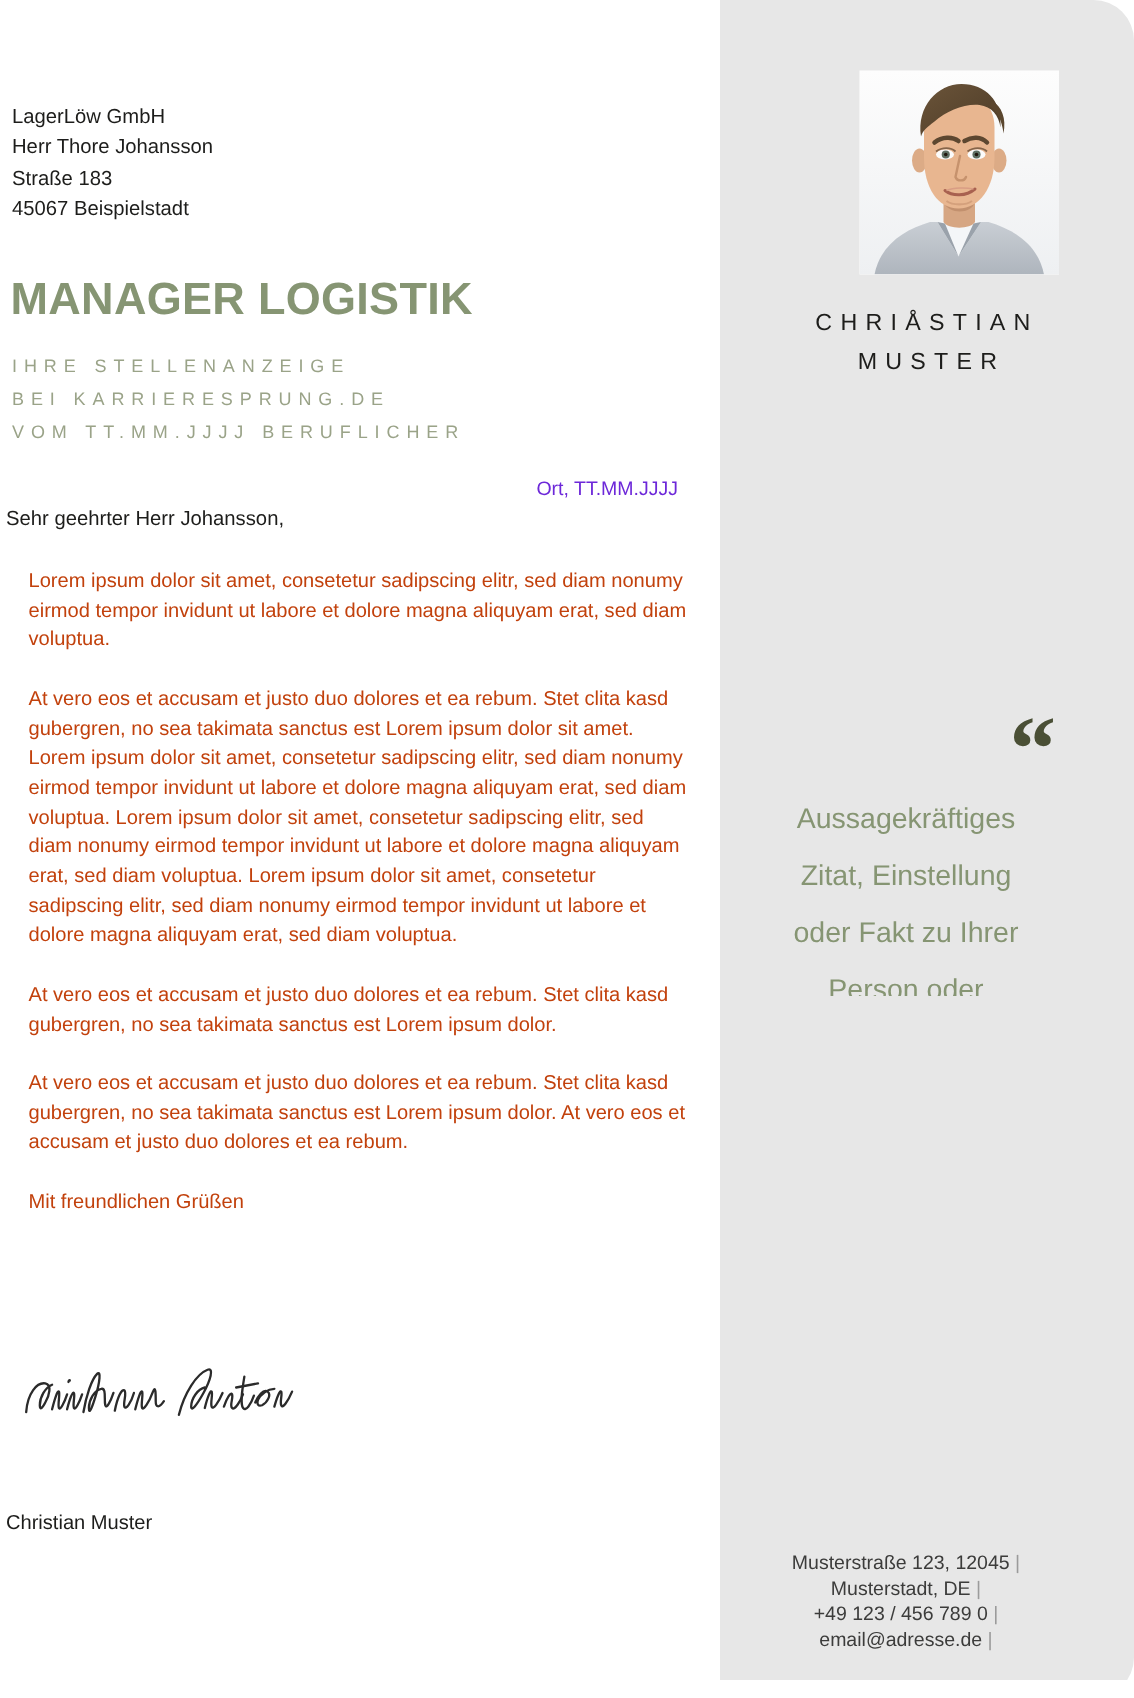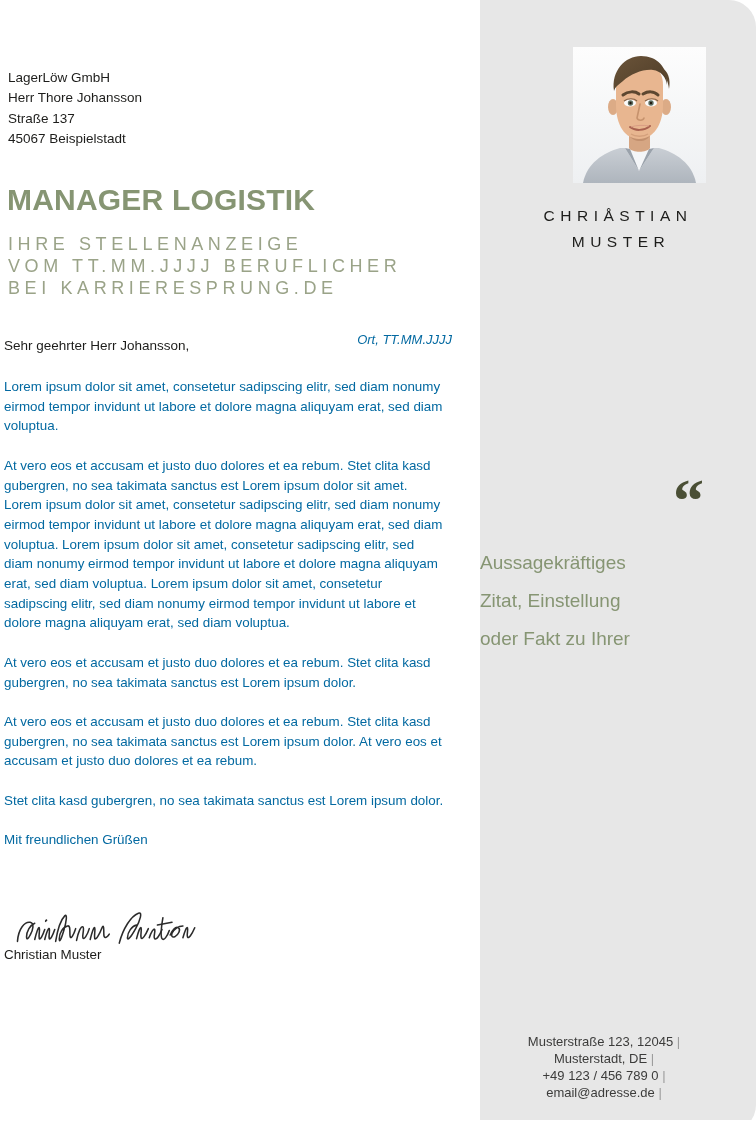--- a/index.html
+++ b/index.html
@@ -35,21 +35,21 @@
     position:absolute; left:0; top:478px; width:276px;
     height:186px; overflow:hidden;
   }
   .quote-mark {
     display:block; text-align:right; padding-right:53px;
     color:#4a4f35; font-family:"Liberation Serif", serif;
     font-size:62px; line-height:44px; font-weight:700;
     letter-spacing:-1px;
   }
   .quote-text {
-    margin-top:22px; padding-right:28px; text-align:left;
+    margin-top:6px; padding-right:28px; text-align:center;
     color:#869573; font-size:19px; line-height:38px; font-weight:400;
   }
   .quote-text .ql { display:block; white-space:nowrap; }
 
   .contact {
     position:absolute; left:0; top:1033px; width:276px;
     padding-right:28px; text-align:center;
     color:#3c3c3b; font-size:13px; line-height:17px;
   }
   .contact .cl { display:block; }
@@ -62,77 +62,76 @@
     color:#1d1d1b; font-size:13.5px; line-height:20.4px;
   }
   .addr span { display:block; }
 
   .headline {
     position:absolute; left:7px; top:183px;
     color:#869573; font-size:30px; font-weight:700; letter-spacing:0.2px;
   }
   .subhead {
     position:absolute; left:8px; top:233px; width:460px;
-    color:#9aa388; font-size:18px; line-height:22px; letter-spacing:4.6px;
+    color:#9aa388; font-size:12px; line-height:22px; letter-spacing:4.6px;
   }
   .subhead span { display:block; white-space:nowrap; }
 
   .datum {
     position:absolute; left:0; top:318px; width:452px;
-    text-align:right; font-style:italic; font-size:13px; color:#0369a1;margin-top:14px;
+    text-align:right; font-size:13px; color:#6d28d9;
   }
   .salut {
     position:absolute; left:4px; top:338px;
     font-size:13.5px; color:#1d1d1b;
   }
 
   .body-copy {
-    position:absolute; left:4px; top:377px; width:442px;
-    color:#0369a1; font-size:13.4px; line-height:19.7px;
+    position:absolute; left:19px; top:377px; width:442px;
+    color:#c2410c; font-size:13.4px; line-height:19.7px;
   }
   .body-copy p { margin:0 0 19.7px 0; }
 
   .sig-wrap { position:absolute; left:12px; top:905px; width:220px; height:55px; }
   .sig-wrap svg { display:block; }
   .sig-name {
-    position:absolute; left:4px; top:947px;
+    position:absolute; left:4px; top:1007px;
     font-size:13.4px; color:#1d1d1b;
   }
 </style>
 </head>
 <body>
 
 <div class="page">
 
   <div class="letter">
 
     <div class="addr">
       <span>LagerLöw GmbH</span>
       <span>Herr Thore Johansson</span>
-      <span>Straße 137</span>
+      <span>Straße 183</span>
       <span>45067 Beispielstadt</span>
     </div>
 
     <div class="headline">MANAGER LOGISTIK</div>
 
     <div class="subhead">
       <span>IHRE STELLENANZEIGE</span>
+      <span>BEI KARRIERESPRUNG.DE</span>
       <span>VOM TT.MM.JJJJ BERUFLICHER</span>
-      <span>BEI KARRIERESPRUNG.DE</span>
     </div>
 
     <div class="datum">Ort, TT.MM.JJJJ</div>
     <div class="salut">Sehr geehrter Herr Johansson,</div>
 
     <div class="body-copy">
       <p>Lorem ipsum dolor sit amet, consetetur sadipscing elitr, sed diam nonumy eirmod tempor invidunt ut labore et dolore magna aliquyam erat, sed diam voluptua.</p>
       <p>At vero eos et accusam et justo duo dolores et ea rebum. Stet clita kasd gubergren, no sea takimata sanctus est Lorem ipsum dolor sit amet. Lorem ipsum dolor sit amet, consetetur sadipscing elitr, sed diam nonumy eirmod tempor invidunt ut labore et dolore magna aliquyam erat, sed diam voluptua. Lorem ipsum dolor sit amet, consetetur sadipscing elitr, sed diam nonumy eirmod tempor invidunt ut labore et dolore magna aliquyam erat, sed diam voluptua. Lorem ipsum dolor sit amet, consetetur sadipscing elitr, sed diam nonumy eirmod tempor invidunt ut labore et dolore magna aliquyam erat, sed diam voluptua.</p>
       <p>At vero eos et accusam et justo duo dolores et ea rebum. Stet clita kasd gubergren, no sea takimata sanctus est Lorem ipsum dolor.</p>
       <p>At vero eos et accusam et justo duo dolores et ea rebum. Stet clita kasd gubergren, no sea takimata sanctus est Lorem ipsum dolor. At vero eos et accusam et justo duo dolores et ea rebum.</p>
-      <p>Stet clita kasd gubergren, no sea takimata sanctus est Lorem ipsum dolor.</p>
       <p>Mit freundlichen Grüßen</p>
     </div>
 
     <div class="sig-wrap">
       <svg viewBox="0 0 220 55" width="200" height="50">
         <g fill="none" stroke="#2b2b2b" stroke-width="1.7" stroke-linecap="round" stroke-linejoin="round">
           <path d="M6 40 C7 26,14 18,20 19 C25 20,23 28,20 33 C18 37,16 39,16 35 C16 29,20 22,25 20"></path>
           <path d="M25 38 C27 30,29 24,30 25 C31 27,29 34,30 37 C31 39,34 33,36 27"></path>
           <path d="M37 18 C37 17,38 16,38 17"></path>
           <path d="M36 38 C38 30,40 25,41 26 C42 28,40 34,41 37 C42 39,45 33,47 27"></path>

